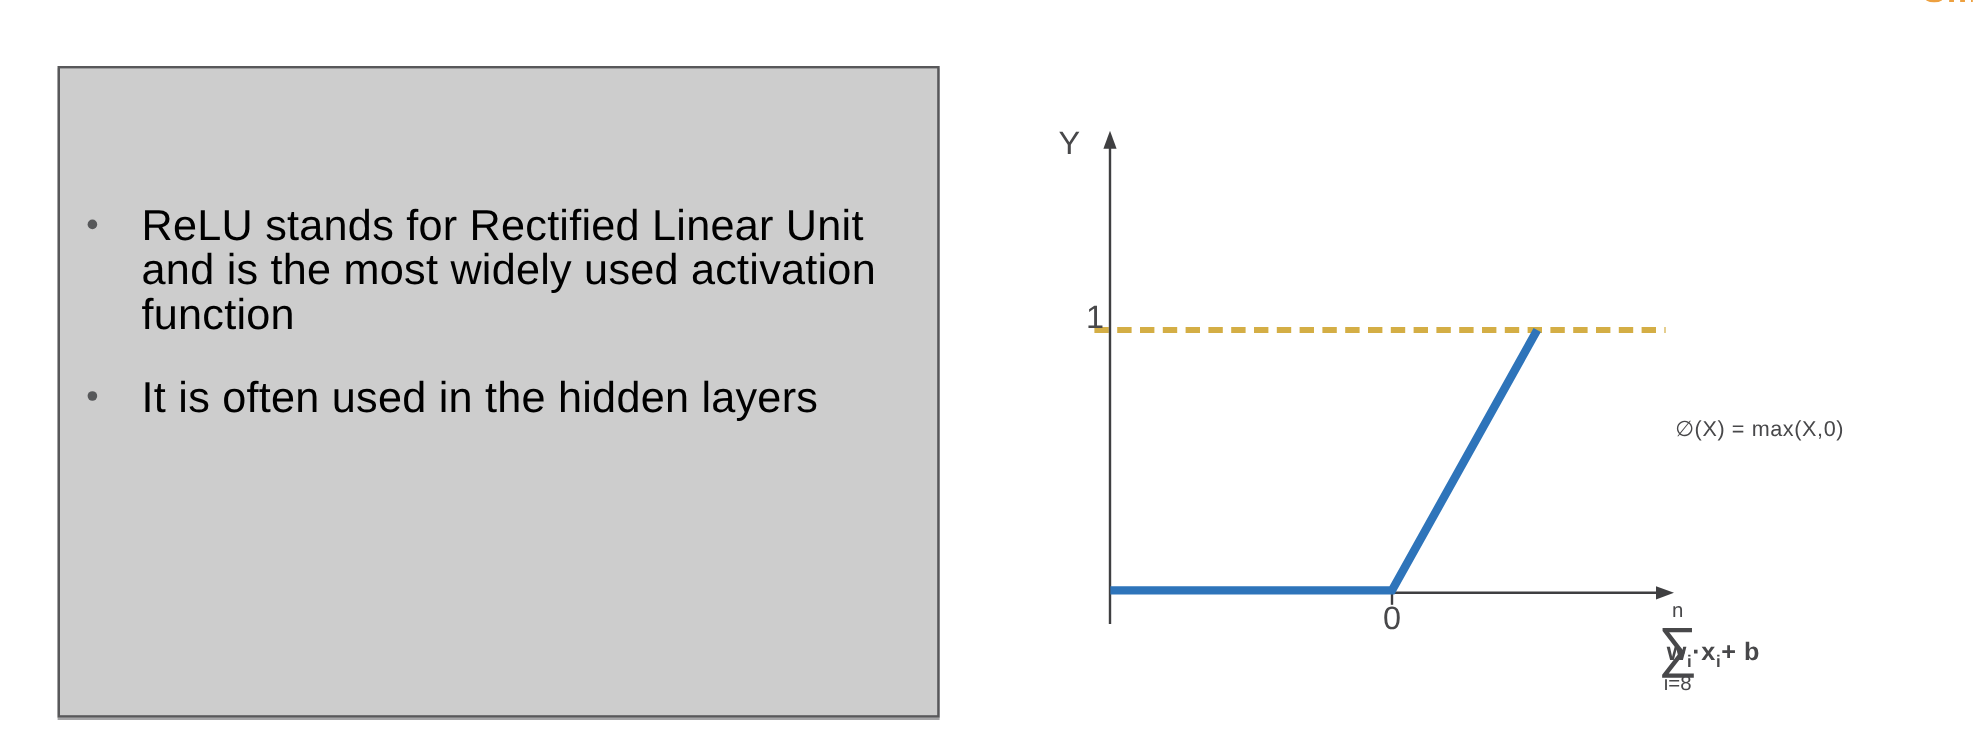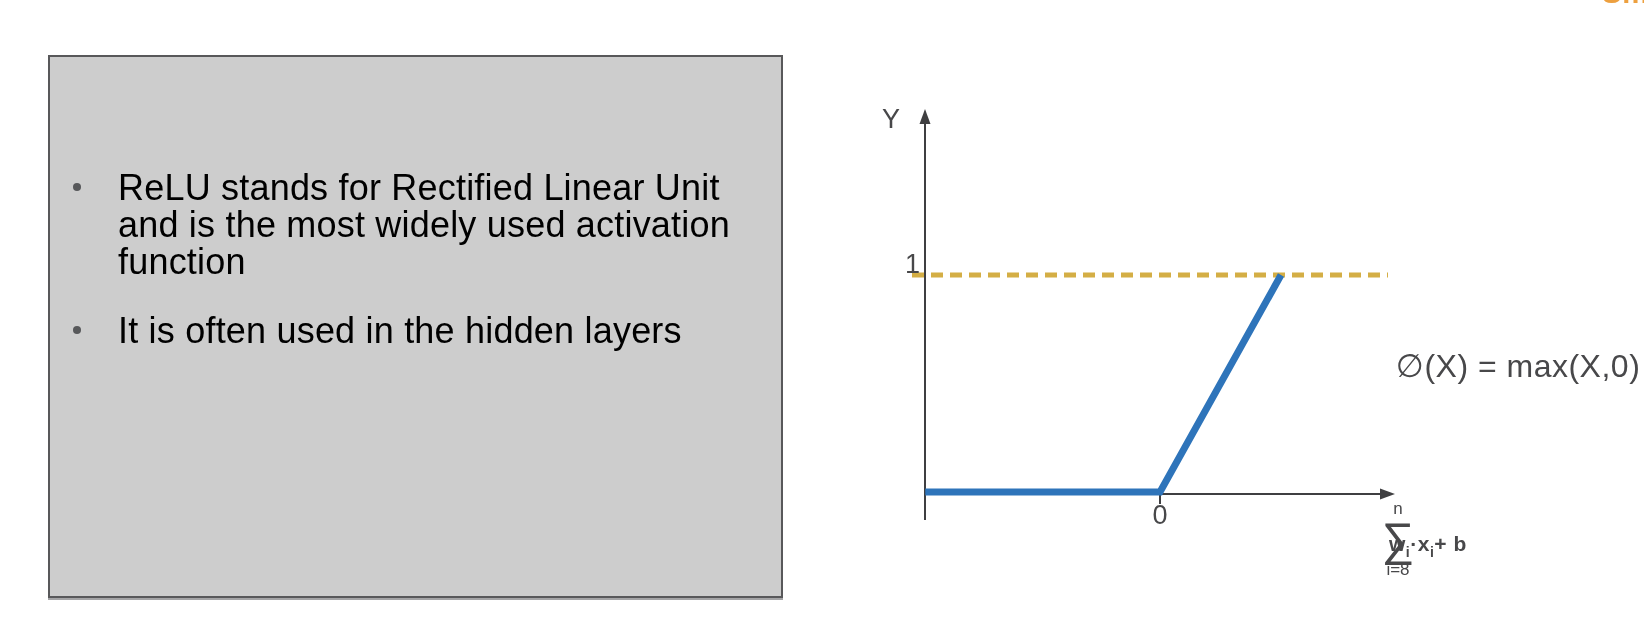--- a/index.html
+++ b/index.html
@@ -26,21 +26,21 @@
     margin-top:14px;margin-right:37px;
   }
   .bullet .lines{font-size:36px;line-height:37px;color:#000000;letter-spacing:.2px;}
   
   .graph{position:absolute;left:860px;top:90px;width:784px;height:510px;}
   .graph svg{position:absolute;left:0;top:0;}
   .glabel{position:absolute;color:#48484a;white-space:nowrap;}
   .y-label{left:22px;top:14px;font-size:27px;}
   .y-tick{left:34px;top:159px;width:26px;text-align:right;font-size:27px;}
   .x-tick{left:288px;top:410px;width:24px;text-align:center;font-size:27px;}
-  .fn-label{left:536px;top:257px;font-size:32px;letter-spacing:.5px;}
+  .fn-label{left:536px;top:257px;font-size:18px;letter-spacing:.5px;}
   .sum-block{left:514px;top:410px;width:48px;text-align:center;line-height:1;}
   .sum-block .lim{font-size:17px;display:block;}
   .sum-block .sig{font-size:46px;line-height:44px;display:block;}
   .expr{left:529px;top:442px;font-size:21px;font-weight:bold;letter-spacing:.5px;}
   .expr .sub{font-size:14px;vertical-align:-6px;}
 </style>
 </head>
 <body>
 
 <div class="logo-clip">

